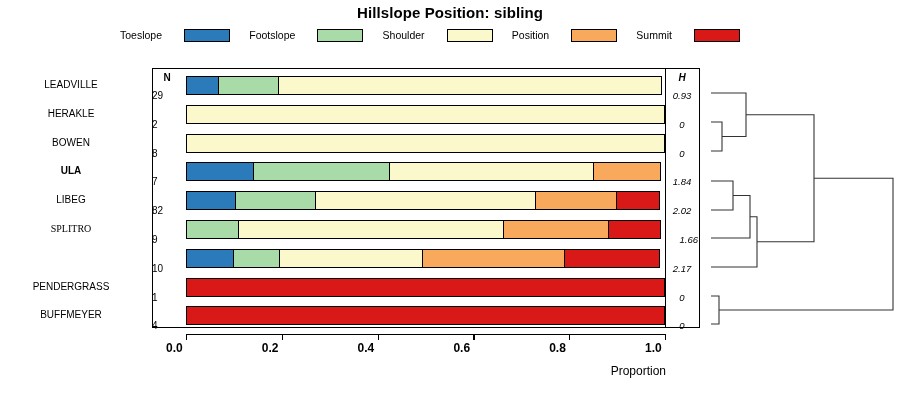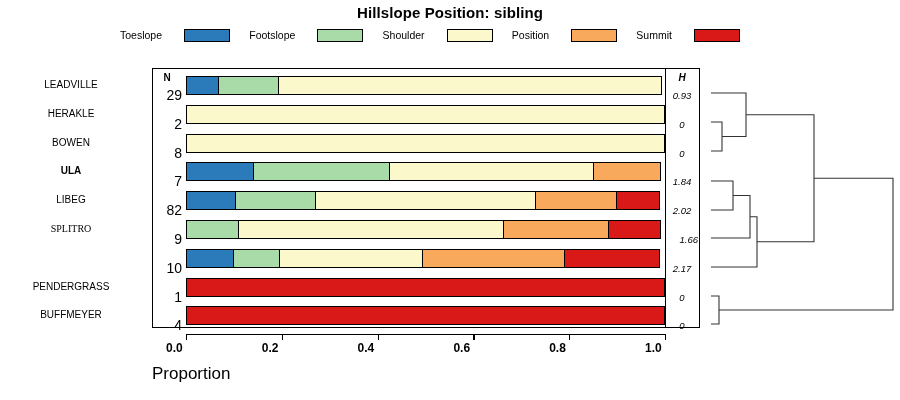--- a/index.html
+++ b/index.html
@@ -97,22 +97,22 @@
     position: absolute;
     left: 152px;
     top: 68px;
     width: 34px;
     height: 260px;
   }
   .n-cell {
     position: absolute;
     left: 0;
     width: 30px;
-    text-align: right;
-    font-size: 14px;
+    text-align: left;
+    font-size: 10px;
     line-height: 11px;
   }
   .n-header {
     position: absolute;
     left: 0;
     width: 30px;
     top: 4px;
     text-align: center;
     font-size: 10px;
     font-weight: bold;
@@ -195,22 +195,22 @@
     margin-left: -20px;
     text-align: left;
     font-size: 12px;
     font-weight: bold;
   }
   .axis-title {
     position: absolute;
     left: 152px;
     top: 364px;
     width: 514px;
-    text-align: left;
-    font-size: 17px;
+    text-align: right;
+    font-size: 12px;
   }
   
   .dendro {
     position: absolute;
     left: 700px;
     top: 60px;
     width: 200px;
     height: 285px;
   }
 </style>

